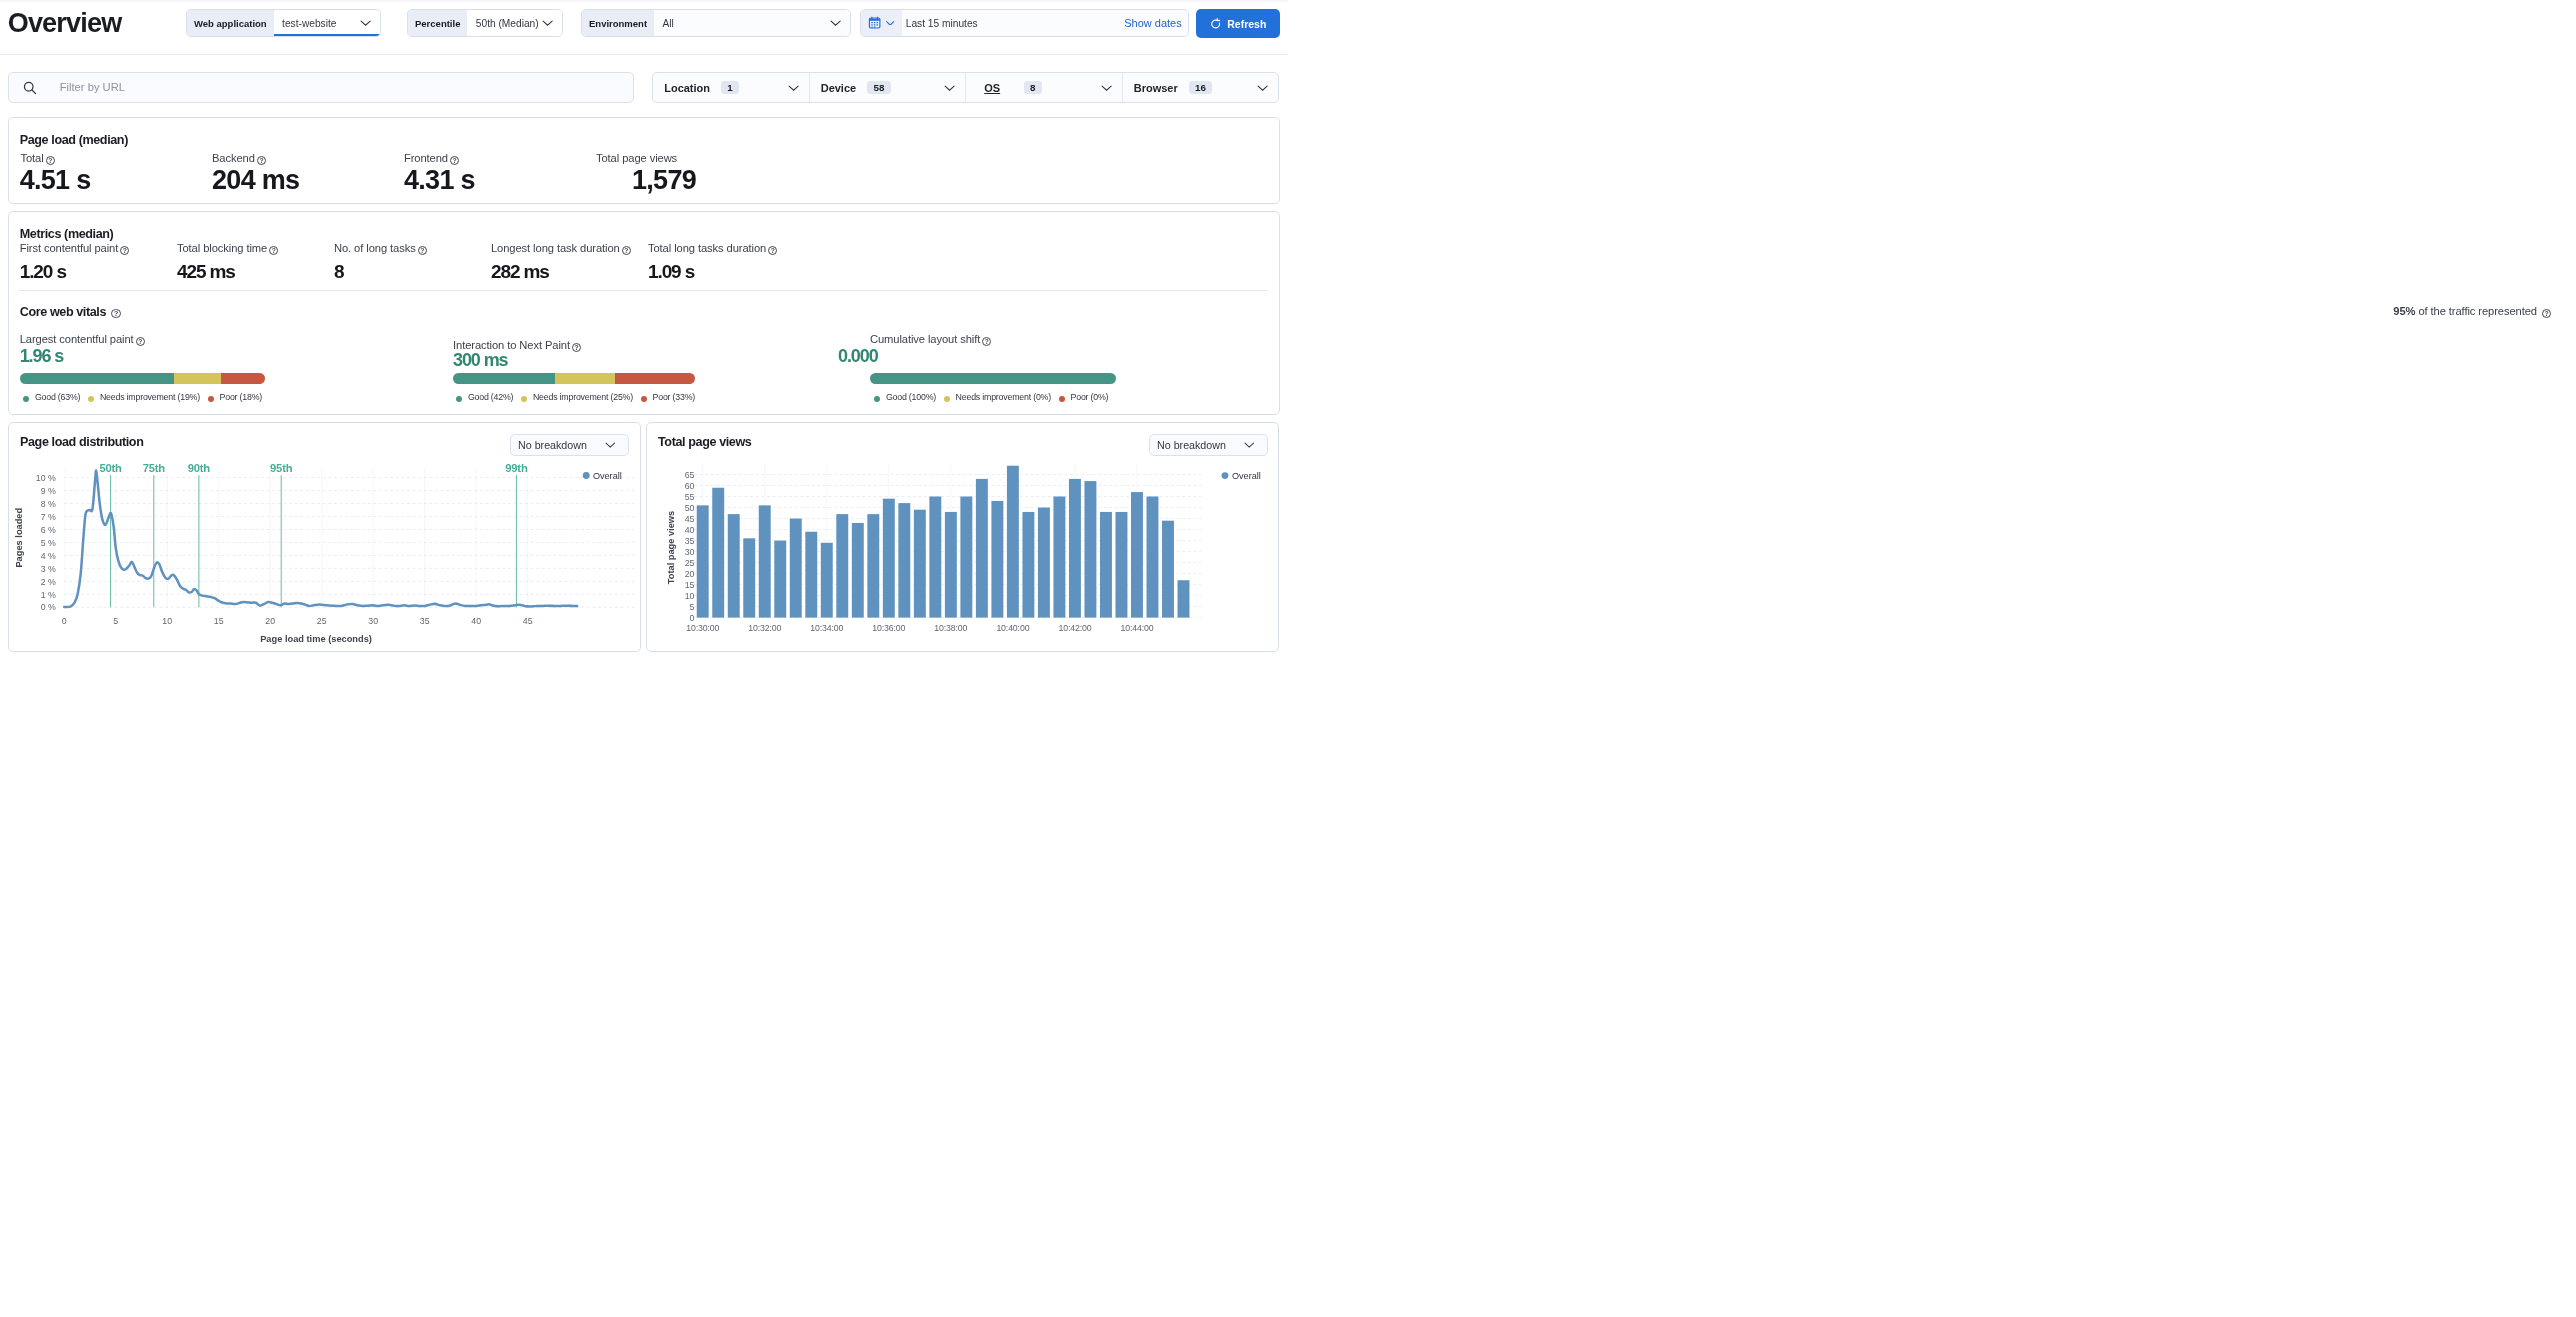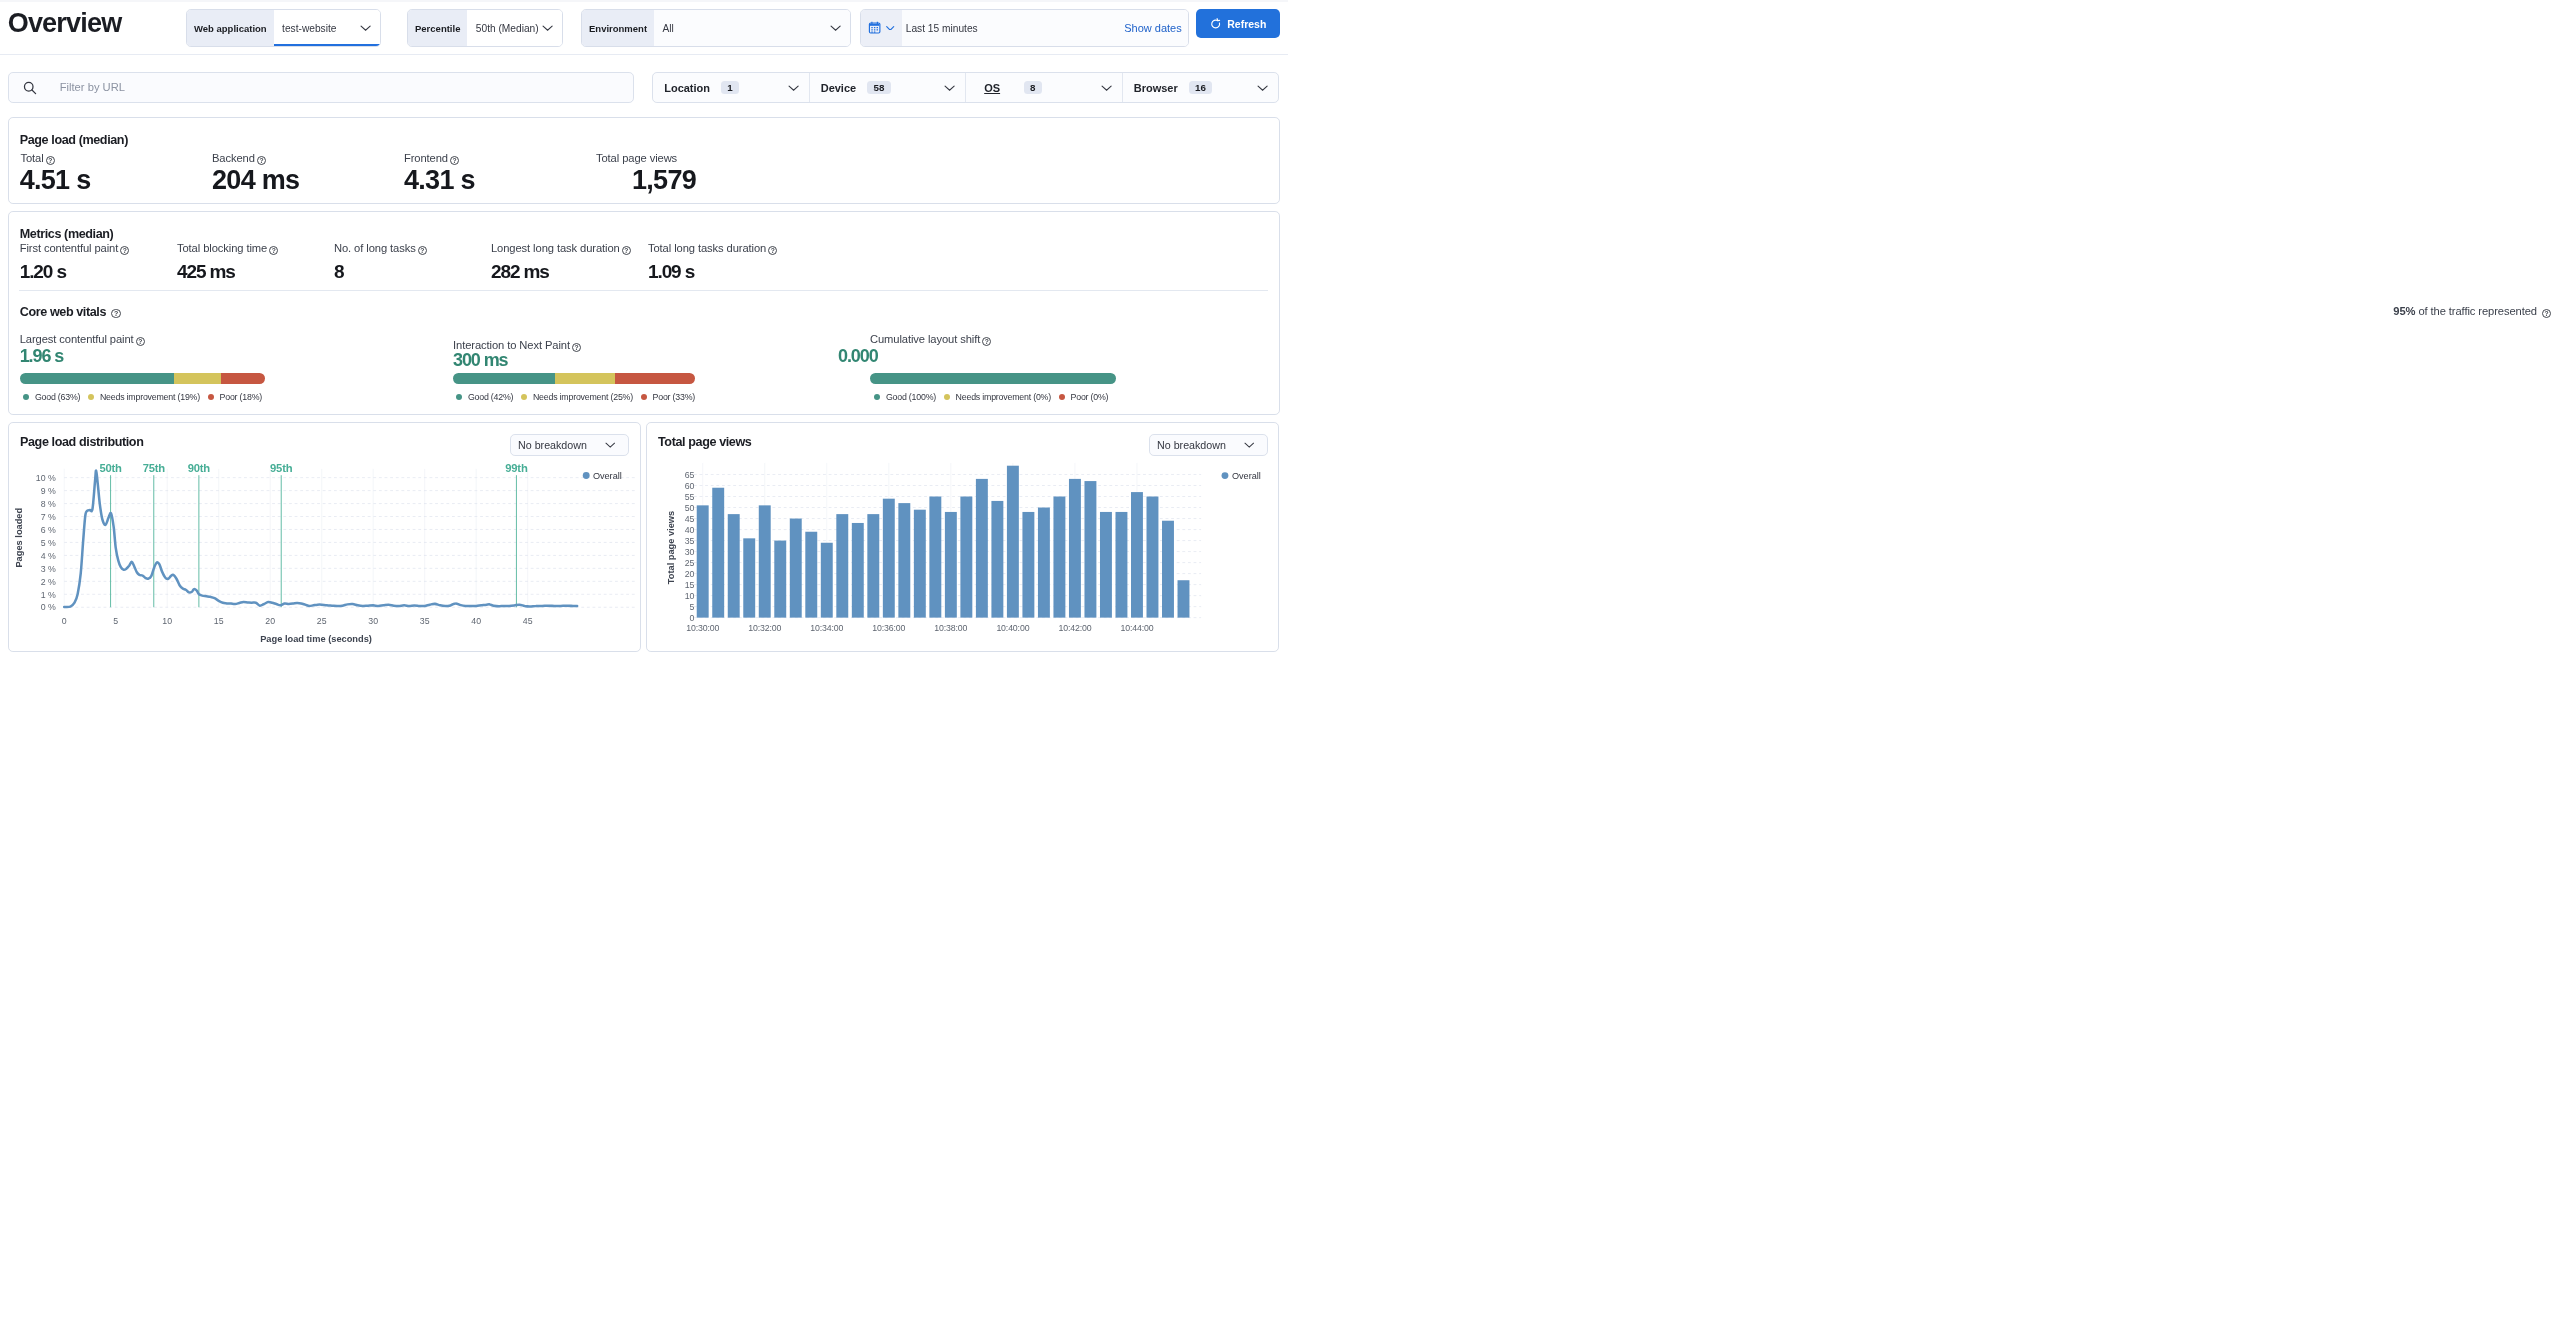--- a/index.html
+++ b/index.html
@@ -2,21 +2,21 @@
 <html style="font-size:11.2px"><head>
 <meta charset="utf-8">
 <style>
 * { margin:0; padding:0; box-sizing:border-box; }
 html,body { width:1288px; height:659px; background:#fff; font-family:"Liberation Sans", sans-serif; color:#343741; overflow:hidden; }
 .abs { position:absolute; }
 .topstrip { position:absolute; left:0; top:0; width:1288px; height:2.1px; background:#f5f6f9; }
 h1.title { position:absolute; left:7.7px; top:8.4px; font-size:27px; letter-spacing:-0.8px; color:#1b1d23; font-weight:bold; }
 .hdrline { position:absolute; left:0; top:54px; width:1288px; height:0.7px; background:#e7ebf3; }
 
-.ctl { position:absolute; top:9px; height:38px; border:0.7px solid #d8deea; border-radius:4.9px; background:#fbfcfe; overflow:hidden; display:flex; }
+.ctl { position:absolute; top:9px; height:28px; border:0.7px solid #d8deea; border-radius:4.9px; background:#fbfcfe; overflow:hidden; display:flex; }
 .ctl .lab { background:#e9edf6; color:#1a1c21; font-weight:bold; font-size:9.5px; display:flex; align-items:center; padding:0 7px; white-space:nowrap; }
 .ctl .val { position:relative; background:#fff; font-size:10.2px; color:#343741; display:flex; align-items:center; padding:0 8.4px; flex:1; white-space:nowrap; }
 .ctl .val.plain { background:#fbfcfe; }
 .ctl .chev { position:absolute; right:9px; top:50%; margin-top:-2.8px; }
 .blueline { position:absolute; left:0; right:0; bottom:0; height:2.1px; background:#2270de; }
 
 .searchbox { position:absolute; left:7.7px; top:72px; width:626px; height:31px; border:0.7px solid #dbe1ec; border-radius:4.9px; background:#fafbfe; }
 .searchbox .ph { position:absolute; left:35px; top:7.7px; font-size:11.2px; color:#8c93a2;padding-left:16px; }
 .fgroup { position:absolute; left:652px; top:72px; width:627px; height:31px; border:0.7px solid #dbe1ec; border-radius:4.9px; background:#fbfcfe; display:flex; }
 .fitem { position:relative; flex:1; display:flex; align-items:center; padding-left:11.2px; border-right:0.7px solid #e2e7f0; gap:11px; }
@@ -28,21 +28,21 @@
 .panel { position:absolute; background:#fff; border:0.7px solid #d9dfea; border-radius:4.9px; }
 .ph1 { position:absolute; font-size:12.6px; font-weight:bold; color:#1b1d23; letter-spacing:-0.4px; }
 .slabel { position:absolute; font-size:11.2px; color:#3c414c; letter-spacing:-0.1px; white-space:nowrap; }
 .sval { position:absolute; font-size:27px; font-weight:bold; color:#16181d; letter-spacing:-0.7px; white-space:nowrap; }
 .mval { position:absolute; font-size:19px; font-weight:bold; color:#16181d; letter-spacing:-1.1px; white-space:nowrap; }
 .gval { position:absolute; font-size:18px; font-weight:bold; color:#328672; letter-spacing:-1.1px; white-space:nowrap; }
 .qi { display:inline-block; width:9px; height:9px; border:0.8px solid #43474f; border-radius:50%; font-size:6.7px; line-height:7.7px; text-align:center; color:#43474f; font-weight:bold; vertical-align:-1.1px; margin-left:2.1px; }
 .divline { position:absolute; left:19px; top:290px; width:1249px; height:0.7px; background:#e3e8f0; }
 .cwvbar { position:absolute; top:373px; height:11px; border-radius:5.4px; overflow:hidden; display:flex; width:245px; }
 .legend { position:absolute; top:392px; display:flex; gap:7.7px; font-size:8.8px; letter-spacing:-0.2px; color:#343741; white-space:nowrap; }
-.legend .it { display:flex; align-items:center; gap:5.6px; }
+.legend .it { display:flex; align-items:flex-end; gap:5.6px; }
 .dot { width:6.3px; height:6.3px; border-radius:50%; display:inline-block; }
 .chart { position:absolute; }
 .nobreak { position:absolute; top:434px; width:119px; height:22px; border:0.7px solid #dbe1ec; border-radius:4.9px; background:#fafbfe; font-size:10.7px; color:#343741; display:flex; align-items:center; padding-left:7px; }
 .nobreak .fchev { right:12.6px; }
 </style>
 </head>
 <body>
 <div class="topstrip"></div>
 <h1 class="title">Overview</h1>
 

